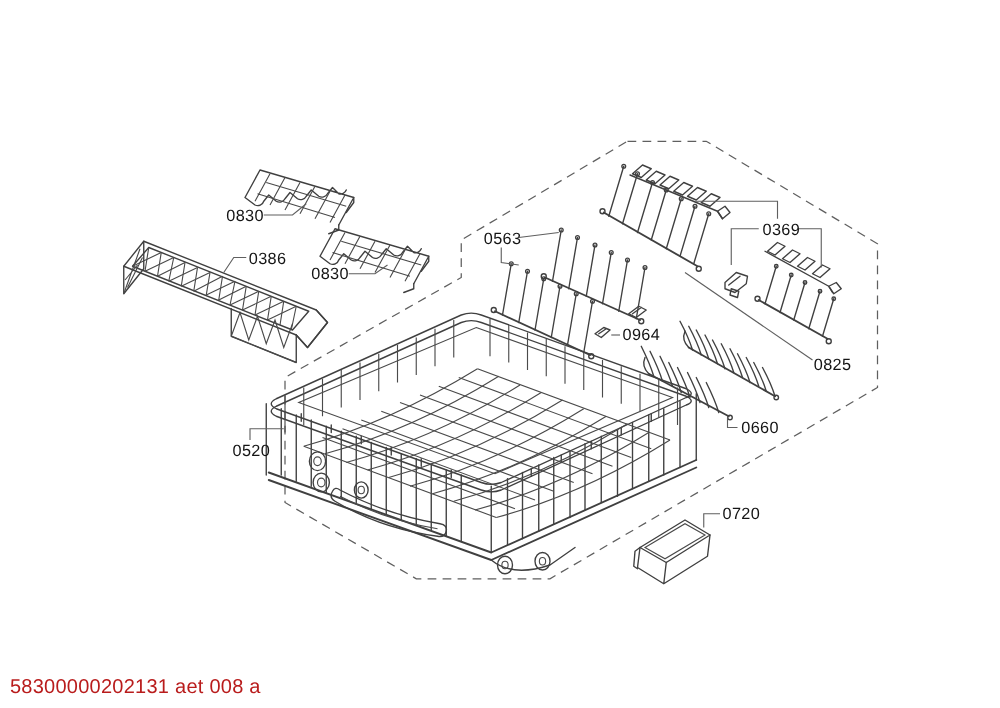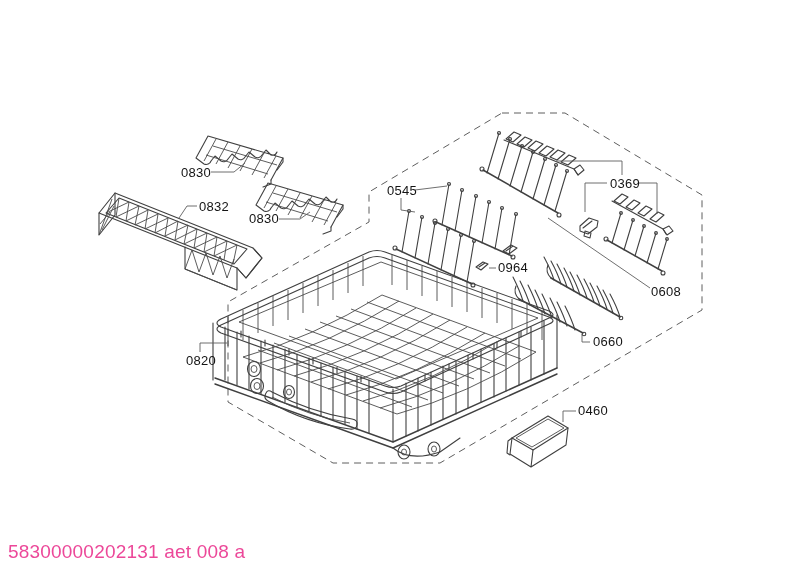--- a/index.html
+++ b/index.html
@@ -1,21 +1,21 @@
 <!DOCTYPE html>
 <html><head>
 <meta charset="utf-8">
 <style>
   html,body{margin:0;padding:0;background:#fff;}
   .stage{position:relative;width:800px;height:566px;background:#ffffff;overflow:hidden;
          font-family:"Liberation Sans", sans-serif;}
   .stage svg{position:absolute;left:0;top:0;}
   .plabel{position:absolute;font-size:13px;line-height:13px;color:#141414;
           letter-spacing:.3px;white-space:nowrap;}
-  .footer-code{position:absolute;left:8px;top:541px;font-size:19px;color:#ec4899;
+  .footer-code{position:absolute;left:8px;top:541px;font-size:16px;color:#b91c1c;
           letter-spacing:.2px;text-align:center;}
   
   .ln  {stroke:#404040;stroke-width:1.1;fill:none;stroke-linecap:round;stroke-linejoin:round;}
   .lnt {stroke:#404040;stroke-width:1.5;fill:none;stroke-linecap:round;stroke-linejoin:round;}
   .mesh{stroke:#4a4a4a;stroke-width:.9;fill:none;}
   .leader{stroke:#5f5f5f;stroke-width:.9;fill:none;}
   .dash{stroke:#5f5f5f;stroke-width:1;fill:none;stroke-dasharray:7 5;}
 </style>
 </head>
 <body>
@@ -195,25 +195,25 @@
     <path class="leader" d="M556,161 H622 V175 M607,183 H585 V212 M638,183 H657 V214"></path>
     <path class="leader" d="M650,288 L548,218"></path>
     <path class="leader" d="M496,268 H489"></path>
     <path class="leader" d="M590,342 H582 V334"></path>
     <path class="leader" d="M200,352 V343 H227"></path>
     <path class="leader" d="M576,411 H563 V422"></path>
   </g>
 </svg>
 
 <div class="plabel" style="left:181px;top:166px">0830</div>
-<div class="plabel" style="left:199px;top:200px">0832</div>
+<div class="plabel" style="left:199px;top:200px">0386</div>
 <div class="plabel" style="left:249px;top:212px">0830</div>
-<div class="plabel" style="left:387px;top:184px">0545</div>
+<div class="plabel" style="left:387px;top:184px">0563</div>
 <div class="plabel" style="left:610px;top:177px">0369</div>
-<div class="plabel" style="left:651px;top:285px">0608</div>
+<div class="plabel" style="left:651px;top:285px">0825</div>
 <div class="plabel" style="left:498px;top:261px">0964</div>
 <div class="plabel" style="left:593px;top:335px">0660</div>
-<div class="plabel" style="left:186px;top:354px">0820</div>
-<div class="plabel" style="left:578px;top:404px">0460</div>
+<div class="plabel" style="left:186px;top:354px">0520</div>
+<div class="plabel" style="left:578px;top:404px">0720</div>
 
 <div class="footer-code">58300000202131 aet 008 a</div>
 
 </div>
 
 </body></html>

